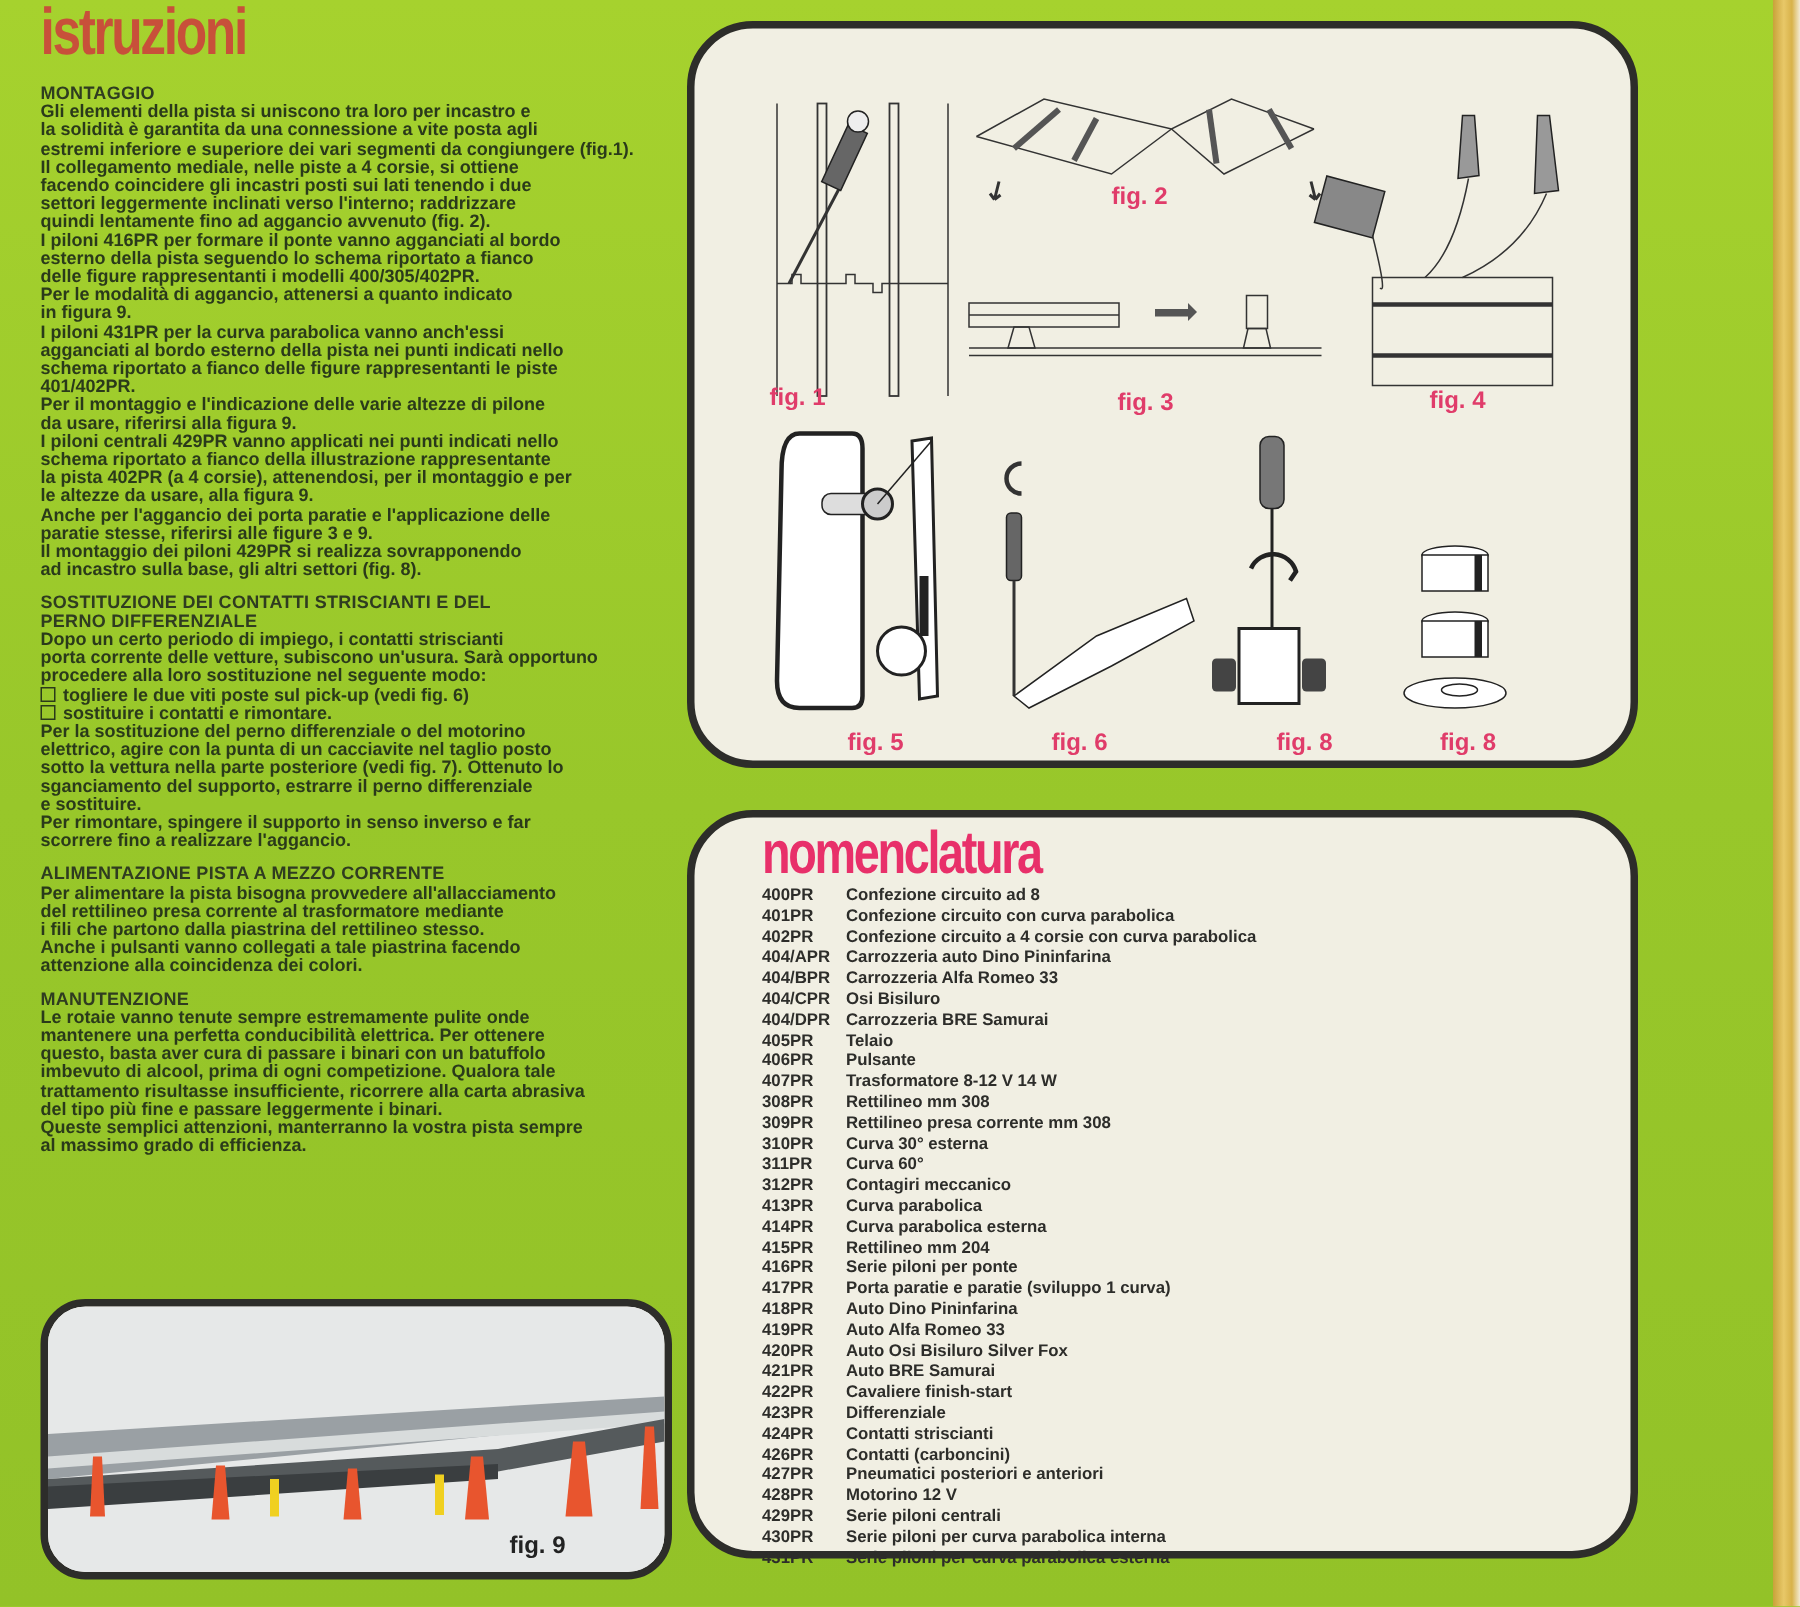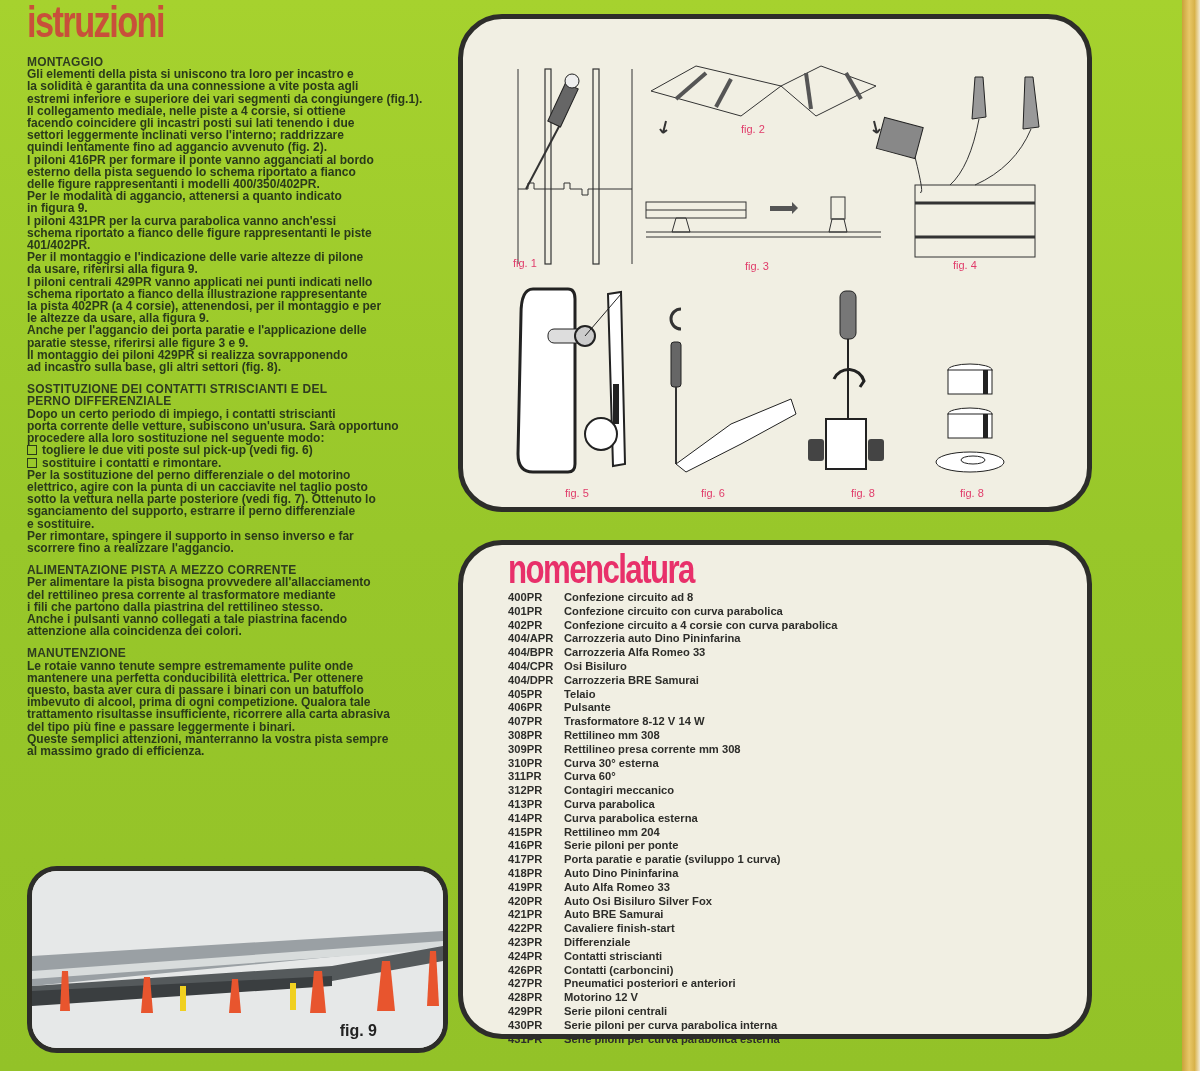--- a/index.html
+++ b/index.html
@@ -15,21 +15,21 @@
   .left-text{position:absolute;left:27px;top:40px;width:440px;
              font-size:12px;line-height:12.2px;color:#2a3a1a;font-weight:bold;margin-top:16px;}
   .left-text .sec-head{font-weight:bold;color:#2f3c20;letter-spacing:0.2px;}
   .left-text p{margin:0;}
   .left-text .gap{height:10px;}
   .chk{display:inline-block;width:8px;height:8px;border:1px solid #2a3a1a;margin-right:5px;vertical-align:-1px;}
   .panel{position:absolute;background:#f1efe3;border:5px solid #2d2d2a;}
   .fig-panel{left:458px;top:14px;width:624px;height:488px;border-radius:44px;}
   .nom-panel{left:458px;top:540px;width:624px;height:489px;border-radius:44px;}
   .fig9-panel{left:27px;top:866px;width:411px;height:177px;border-radius:30px;overflow:hidden;}
-  .fig-label{position:absolute;font-size:11px;font-weight:normal;color:#e03c6a;}
+  .fig-label{position:absolute;font-size:16px;font-weight:bold;color:#e03c6a;}
   .fig9-label{position:absolute;right:66px;bottom:8px;font-size:16px;font-weight:bold;color:#222;}
   .title-nom{position:absolute;left:45px;top:4px;font-size:40px;color:#e8306a;}
   .nom-list{position:absolute;left:45px;top:46px;font-size:11.2px;line-height:13.8px;
             color:#2d2d2a;font-weight:bold;}
   .nom-row{display:flex;align-items:center;}
   .nom-code{width:56px;}
   svg{position:absolute;overflow:visible;}
 </style>
 </head>
 <body>
@@ -44,24 +44,25 @@
       <p class="sec-head">MONTAGGIO</p>
       <p>Gli elementi della pista si uniscono tra loro per incastro e</p>
       <p>la solidità è garantita da una connessione a vite posta agli</p>
       <p>estremi inferiore e superiore dei vari segmenti da congiungere (fig.1).</p>
       <p>Il collegamento mediale, nelle piste a 4 corsie, si ottiene</p>
       <p>facendo coincidere gli incastri posti sui lati tenendo i due</p>
       <p>settori leggermente inclinati verso l'interno; raddrizzare</p>
       <p>quindi lentamente fino ad aggancio avvenuto (fig. 2).</p>
       <p>I piloni 416PR per formare il ponte vanno agganciati al bordo</p>
       <p>esterno della pista seguendo lo schema riportato a fianco</p>
-      <p>delle figure rappresentanti i modelli 400/350/402PR.</p>
+      <p>delle figure rappresentanti i modelli 400/305/402PR.</p>
       <p>Per le modalità di aggancio, attenersi a quanto indicato</p>
       <p>in figura 9.</p>
       <p>I piloni 431PR per la curva parabolica vanno anch'essi</p>
+      <p>agganciati al bordo esterno della pista nei punti indicati nello</p>
       <p>schema riportato a fianco delle figure rappresentanti le piste</p>
       <p>401/402PR.</p>
       <p>Per il montaggio e l'indicazione delle varie altezze di pilone</p>
       <p>da usare, riferirsi alla figura 9.</p>
       <p>I piloni centrali 429PR vanno applicati nei punti indicati nello</p>
       <p>schema riportato a fianco della illustrazione rappresentante</p>
       <p>la pista 402PR (a 4 corsie), attenendosi, per il montaggio e per</p>
       <p>le altezze da usare, alla figura 9.</p>
       <p>Anche per l'aggancio dei porta paratie e l'applicazione delle</p>
       <p>paratie stesse, riferirsi alle figure 3 e 9.</p>

